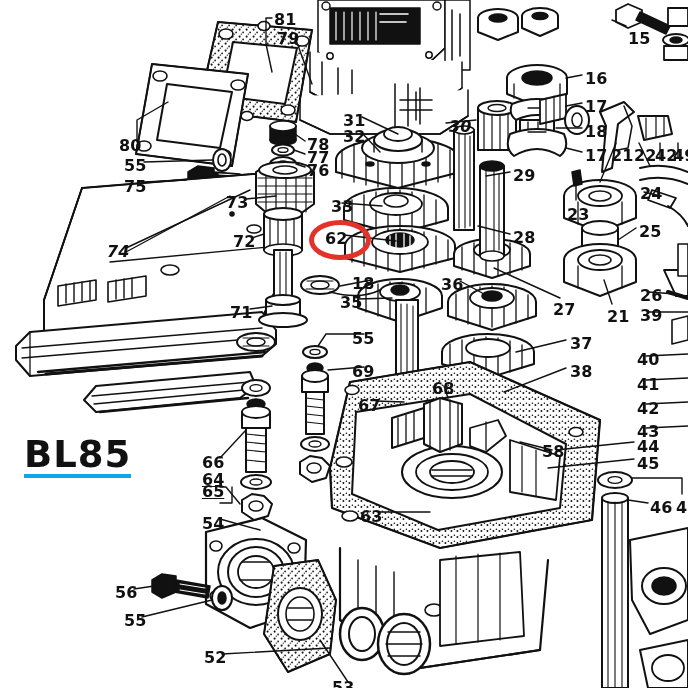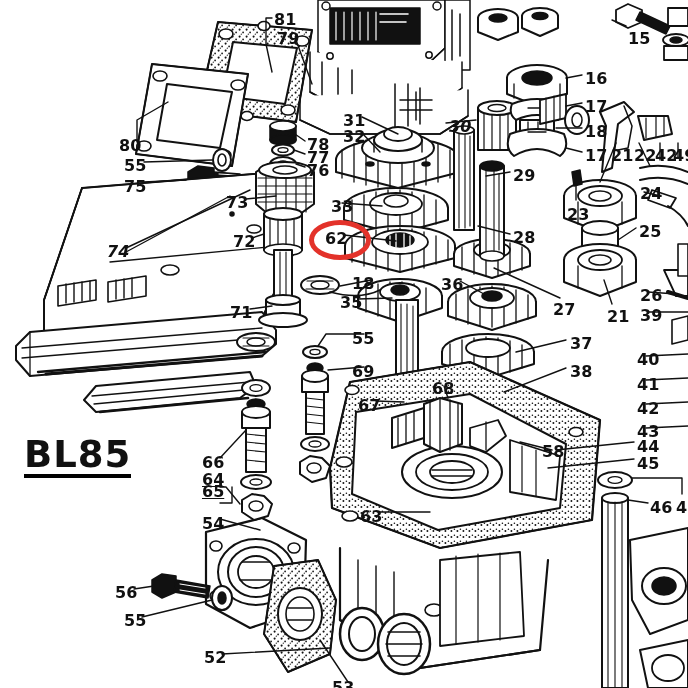--- a/index.html
+++ b/index.html
@@ -9,21 +9,21 @@
     font-family:"DejaVu Sans", sans-serif;
   }
   #diagram{position:absolute;left:0;top:0;width:688px;height:688px;}
   .model-label{
     position:absolute;
     font-family:"DejaVu Sans", sans-serif;
     font-weight:700;
     font-size:37px;
     letter-spacing:1px;
     color:#111111;
-    border-bottom:4px solid #000000;
+    border-bottom:4px solid #0ea5e9;
     padding-bottom:1px;
     line-height:1.0;
     user-select:none;
   }
   #model-bl85{left:24px;top:436px;}
   #model-bl75{left:24px;top:484px;}
   .callout{
     position:absolute;
     font-family:"DejaVu Sans", sans-serif;
     font-size:16px;

